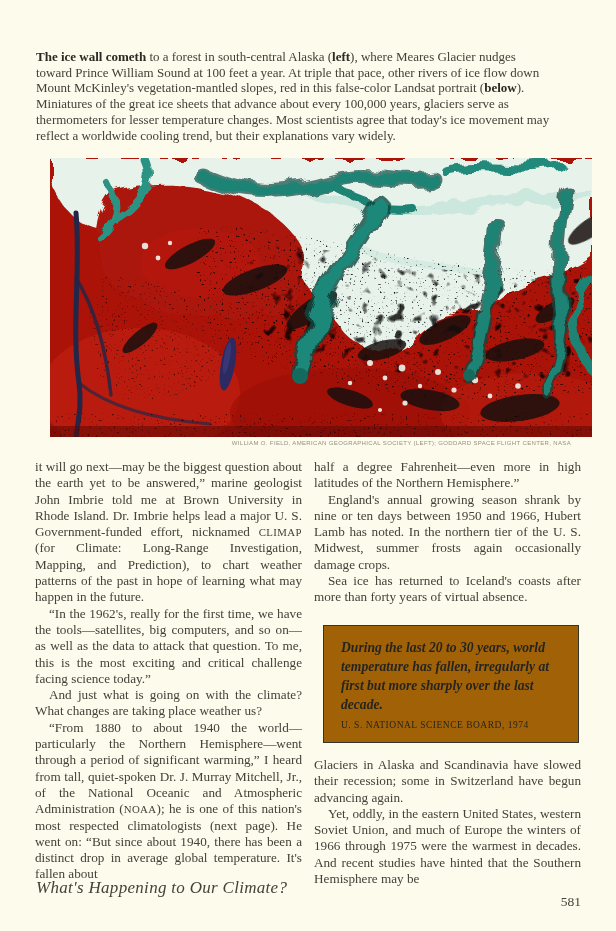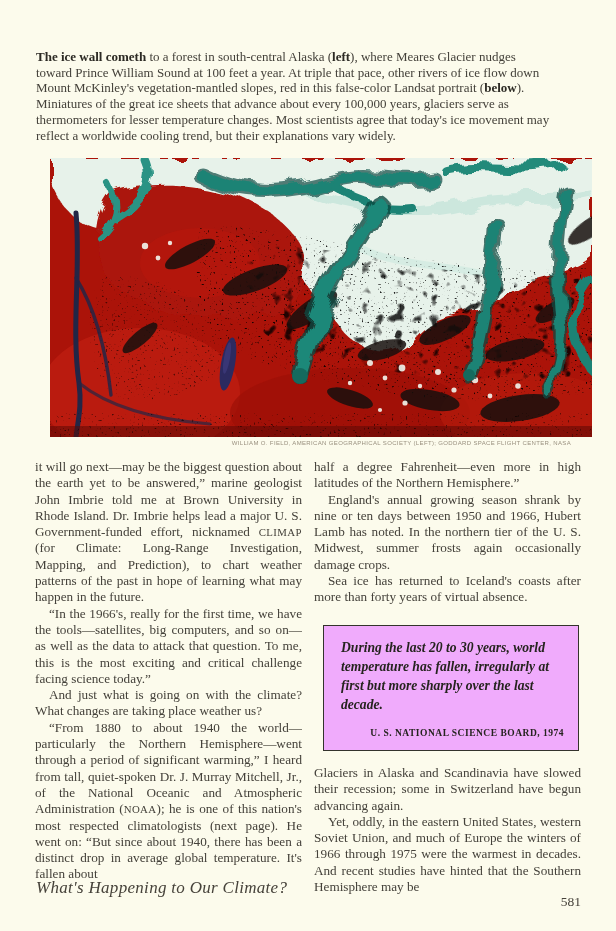--- a/index.html
+++ b/index.html
@@ -32,31 +32,31 @@
   }
   .col-left{left:35px;}
   .col-right{left:314px;}
   .col p{margin:0;padding:0;}
   .col p.indent{text-indent:14px;}
   .sc{font-size:0.82em;letter-spacing:.4px;}
   .quote-box{
     border:1.6px solid #34332c;
     margin:19px 2px 14px 9px;
     padding:12px 14px 9px 17px;
-    background:#f0abfc;
+    background:#a16207;
   }
   .quote-text{
     font-style:italic;font-weight:bold;
     font-size:13.6px;line-height:19px;color:#26241f;
     text-align:left;
   }
   .quote-attr{
-    margin-top:11px;
-    text-align:right;
-    font-weight:bold;
+    margin-top:3px;
+    text-align:left;
+    font-weight:normal;
     font-size:9.5px;letter-spacing:.5px;color:#26241f;
   }
   .footer{position:absolute;left:36px;top:878px;width:545px;height:20px;}
   .footer .title{font-style:italic;font-size:17px;color:#46423a;letter-spacing:.3px;}
   .footer .pageno{position:absolute;right:0;top:0;font-size:13.5px;color:#46423a;margin-top:16px;}
 </style>
 </head>
 <body>
 
 <p class="lede"><b>The ice wall cometh</b><span> to a forest in south-central Alaska (<b>left</b>), where Meares Glacier nudges toward Prince William Sound at 100 feet a year. At triple that pace, other rivers of ice flow down Mount McKinley's vegetation-mantled slopes, red in this false-color Landsat portrait (<b>below</b>). Miniatures of the great ice sheets that advance about every 100,000 years, glaciers serve as thermometers for lesser temperature changes. Most scientists agree that today's ice movement may reflect a worldwide cooling trend, but their explanations vary widely.</span></p>
@@ -168,21 +168,21 @@
 
   <rect x="0" y="268" width="542" height="11" fill="#5d0a05" opacity="0.55"></rect>
   <path filter="url(#speck)" fill="#160b08" opacity="0.6" d="M0,255 H542 V279 H0 Z"></path>
 </svg>
 </div>
 
 <div class="credit">WILLIAM O. FIELD, AMERICAN GEOGRAPHICAL SOCIETY (LEFT); GODDARD SPACE FLIGHT CENTER, NASA</div>
 
 <div class="col col-left">
     <p>it will go next—may be the biggest question about the earth yet to be answered,” marine geologist John Imbrie told me at Brown University in Rhode Island. Dr. Imbrie helps lead a major U. S. Government-funded effort, nicknamed <span class="sc">CLIMAP</span> (for Climate: Long-Range Investigation, Mapping, and Prediction), to chart weather patterns of the past in hope of learning what may happen in the future.</p>
-    <p class="indent">“In the 1966's, really for the first time, we have the tools—satellites, big computers, and so on—as well as the data to attack that question. To me, this is the most exciting and critical challenge facing science today.”</p>
+    <p class="indent">“In the 1962's, really for the first time, we have the tools—satellites, big computers, and so on—as well as the data to attack that question. To me, this is the most exciting and critical challenge facing science today.”</p>
     <p class="indent">And just what is going on with the climate? What changes are taking place weather us?</p>
     <p class="indent">“From 1880 to about 1940 the world—particularly the Northern Hemisphere—went through a period of significant warming,” I heard from tall, quiet-spoken Dr. J. Murray Mitchell, Jr., of the National Oceanic and Atmospheric Administration (<span class="sc">NOAA</span>); he is one of this nation's most respected climatologists (next page). He went on: “But since about 1940, there has been a distinct drop in average global temperature. It's fallen about</p>
   </div>
 
 <div class="col col-right">
   <div>
       <p>half a degree Fahrenheit—even more in high latitudes of the Northern Hemisphere.”</p>
       <p class="indent">England's annual growing season shrank by nine or ten days between 1950 and 1966, Hubert Lamb has noted. In the northern tier of the U. S. Midwest, summer frosts again occasionally damage crops.</p>
       <p class="indent">Sea ice has returned to Iceland's coasts after more than forty years of virtual absence.</p>
     </div>

